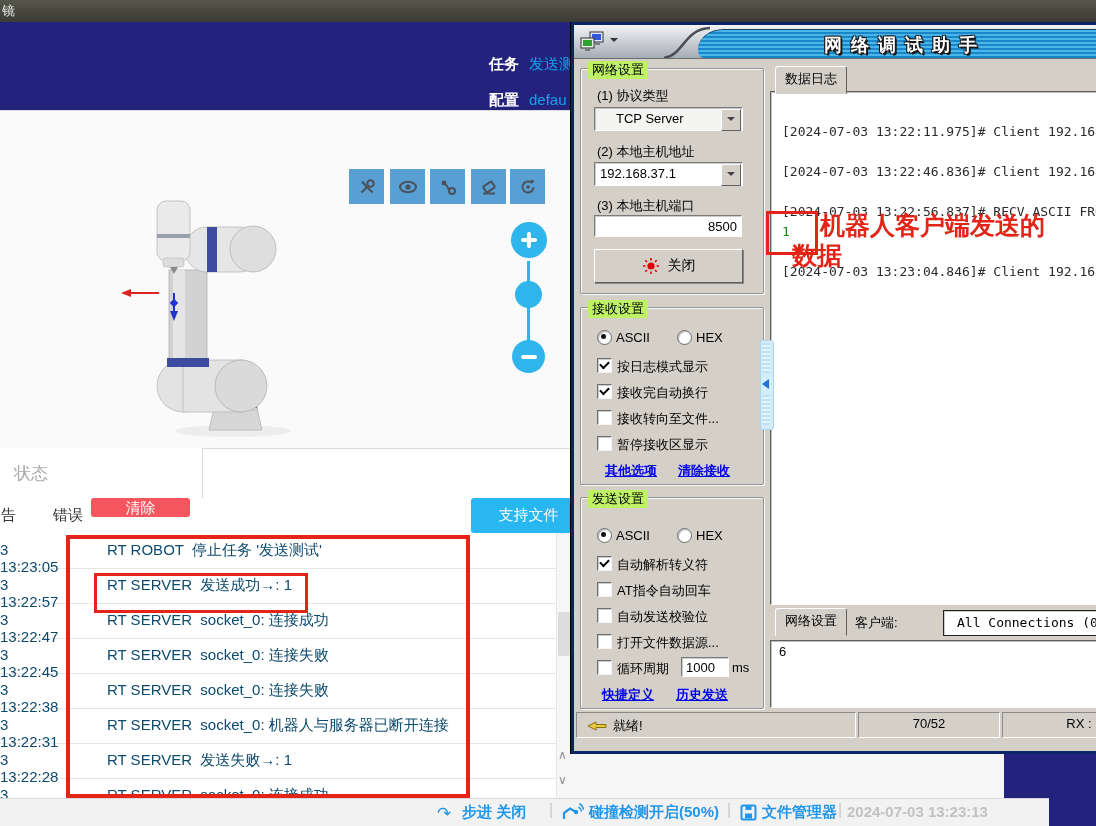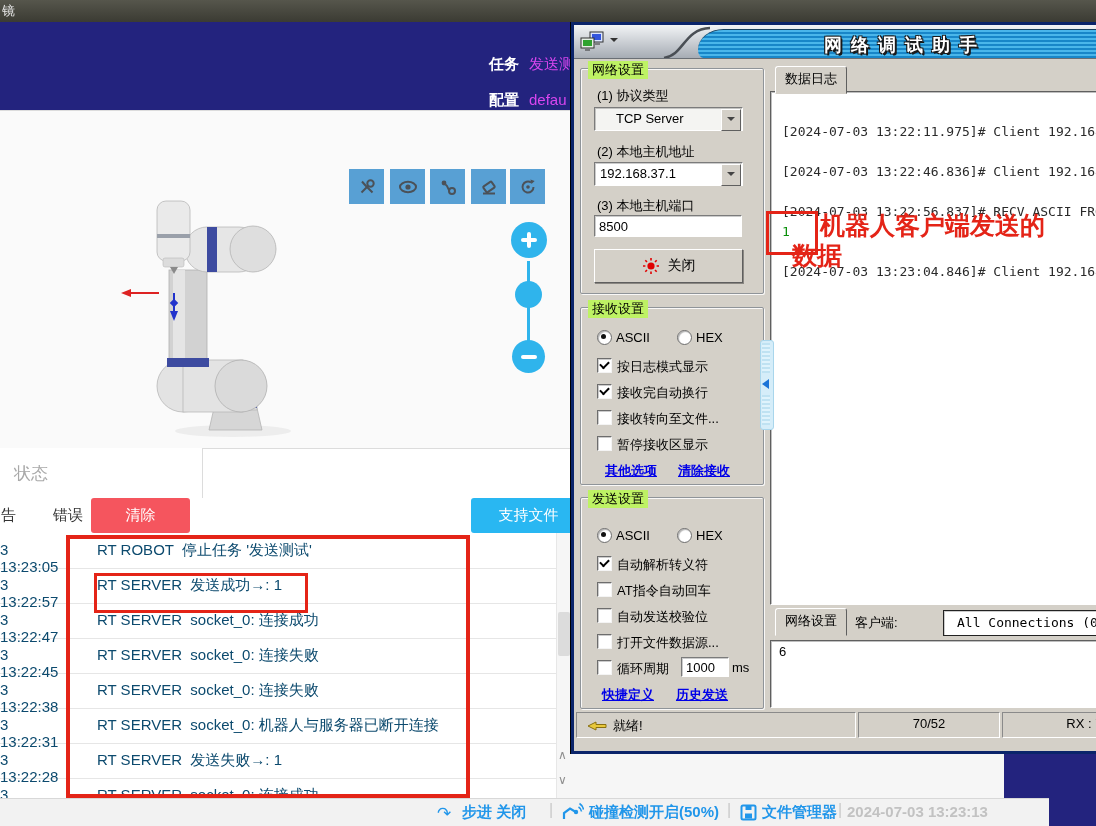--- a/index.html
+++ b/index.html
@@ -3,38 +3,38 @@
 <meta charset="utf-8">
 <style>
   html,body{margin:0;padding:0}
   body{width:1096px;height:826px;position:relative;overflow:hidden;background:#fff;
        font-family:"Liberation Sans",sans-serif;-webkit-font-smoothing:antialiased}
   .abs{position:absolute}
   
   .topstrip{left:0;top:0;width:1096px;height:22px;background:linear-gradient(180deg,#56564c,#3b3b33);color:#e8e8e8;font-size:13px;line-height:22px}
   .navbar{left:0;top:22px;width:1096px;height:88px;background:#23237e;color:#fff}
   .nav-label{font-weight:bold;font-size:15px;color:#fff}
-  .nav-value{font-size:15px;color:#d946ef}
+  .nav-value{font-size:15px;color:#0ea5e9}
   .viewport{left:0;top:110px;width:1096px;height:338px;background:#fafafa;border-top:1px solid #dcdcdc}
   .toolbtn{width:35px;height:35px;background:#58a0d4;display:flex;align-items:center;justify-content:center}
   .zoombtn{border-radius:50%;background:#2fb4ec;display:flex;align-items:center;justify-content:center}
   .plus-h{width:16px;height:4px;background:#fff;border-radius:2px}
   .plus-v{width:4px;height:16px;background:#fff;border-radius:2px;position:absolute}
   .statuscell{left:0;top:448px;width:202px;height:50px;background:#fff;border-right:1px solid #dcdcdc;border-bottom:1px solid #dcdcdc}
   .statustop{left:0;top:448px;width:1096px;height:1px;background:#dcdcdc}
   .statuslabel{color:#a9a9a9;font-size:17px}
   .logtools{left:0;top:498px;width:571px;height:35px;background:#fff}
   .btn-red{background:#f5555e;color:#fff;border:none;border-radius:3px;font-size:15px;font-family:"Liberation Sans",sans-serif}
   .btn-blue{background:#29b7f2;color:#fff;border:none;border-radius:3px;font-size:15px;font-family:"Liberation Sans",sans-serif}
   .errcb{width:18px;height:18px;background:#8ad6f6;border-radius:3px;position:relative}
   .errcb .tick2{position:absolute;left:4px;top:4px;width:8px;height:4px;border-left:2px solid #fff;border-bottom:2px solid #fff;transform:rotate(-45deg)}
   .logrows{left:0;top:533px;width:556px;height:265px;overflow:hidden;background:#fff}
   .logrow{position:absolute;left:0;width:556px;height:35px;border-bottom:1px solid #e6e6e6;font-size:15px;color:#0c4a6e}
   .logrow .time{position:absolute;left:0;top:8px;width:60px}
-  .logrow .msg{position:absolute;left:97px;top:8px;white-space:pre}
+  .logrow .msg{position:absolute;left:107px;top:8px;white-space:pre}
   .vscroll{left:556px;top:533px;width:16px;height:265px;background:#f6f6f6;border-left:1px solid #e7e7e7}
   .vhandle{left:558px;top:612px;width:12px;height:44px;background:#dcdcdc;border-radius:2px}
   .chev{color:#8f8f8f;font-size:12px;line-height:12px}
   .bottombar{left:0;top:798px;width:1049px;height:28px;background:#f2f2f2;border-top:1px solid #d8d8d8;z-index:6}
   .bb-item{position:absolute;top:803px;font-size:15px;font-weight:bold;color:#2196ea;z-index:7;white-space:nowrap}
   .bb-sep{position:absolute;top:801px;color:#c9c9c9;font-size:16px;z-index:7}
   .bb-clock{color:#c2c2c2;font-weight:bold}
   .navyblock{left:1004px;top:748px;width:92px;height:78px;background:#23237e;z-index:4}
   .belowwin{left:571px;top:745px;width:433px;height:53px;background:#f6f6f6;z-index:4}
   .hbar{position:absolute;left:8px;top:0;width:254px;height:9px;background:#c6c6c6;border-radius:4px}
@@ -173,21 +173,21 @@
 
 <div class="abs statustop"></div>
 <div class="abs statuscell">
   <span class="abs statuslabel" style="left:14px;top:14px">状态</span>
 </div>
 
 <div class="abs logtools">
   <span class="abs" style="left:1px;top:8px;font-size:15px;color:#333">告</span>
   <span class="abs errcb" style="left:29px;top:7px"><span class="tick2"></span></span>
   <span class="abs" style="left:53px;top:8px;font-size:15px;color:#333">错误</span>
-  <button class="abs btn-red" style="left:91px;top:0;width:99px;height:35px">清除</button>
+  <button class="abs btn-red" style="left:91px;top:0;width:99px;height:19px">清除</button>
   <button class="abs btn-blue" style="left:471px;top:0;width:115px;height:35px">支持文件</button>
 </div>
 
 <div class="abs logrows">
   <div class="logrow" style="top:0">
     <span class="time">3 13:23:05</span>
     <span class="msg">RT ROBOT  停止任务 '发送测试'</span>
   </div>
   <div class="logrow" style="top:35px">
     <span class="time">3 13:22:57</span>
@@ -282,21 +282,21 @@
   </div>
   <span class="nalbl" style="left:23px;top:118px">(2) 本地主机地址</span>
   <div class="combo" style="left:20px;top:137px;width:149px">
     <div class="field" style="background:#fff"></div>
     <span class="txt">192.168.37.1</span>
     <span class="arr">
         <i></i>
       </span>
   </div>
   <span class="nalbl" style="left:23px;top:172px">(3) 本地主机端口</span>
-  <input class="nainput" style="left: 20px; top: 190px; width: 138px; height: 16px;" value="8500">
+  <input class="nainput" style="left: 20px; top: 190px; width: 138px; height: 16px; text-align: right;" value="8500">
   <button class="raised abs" style="left:20px;top:224px;width:149px;height:34px;display:flex;align-items:center;justify-content:center;gap:8px;font-size:14px;font-family:'Liberation Sans',sans-serif">
     <svg width="18" height="18" viewBox="0 0 18 18">
       <g stroke="#e00000" stroke-width="1.6">
         <circle cx="9" cy="9" r="3.6" fill="#e00000" stroke="none"></circle>
         <path d="M9,1 V3.4 M9,14.6 V17 M1,9 H3.4 M14.6,9 H17 M3.3,3.3 L5,5 M13,13 L14.7,14.7 M14.7,3.3 L13,5 M5,13 L3.3,14.7"></path>
       </g>
     </svg>
     <span>关闭</span>
   </button>
 

